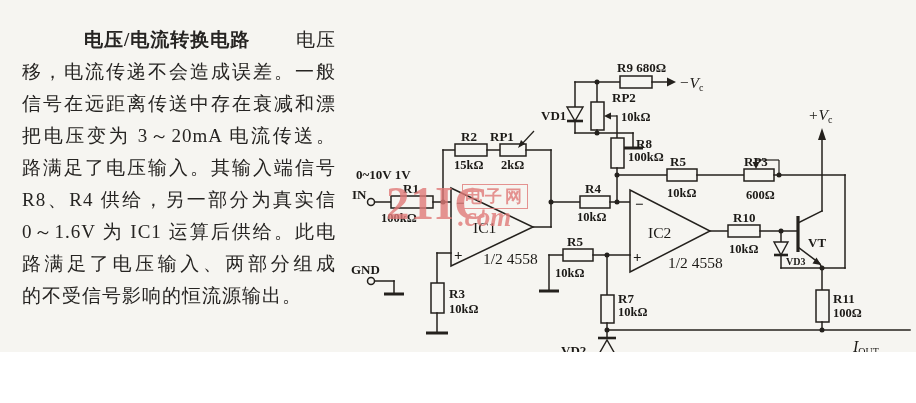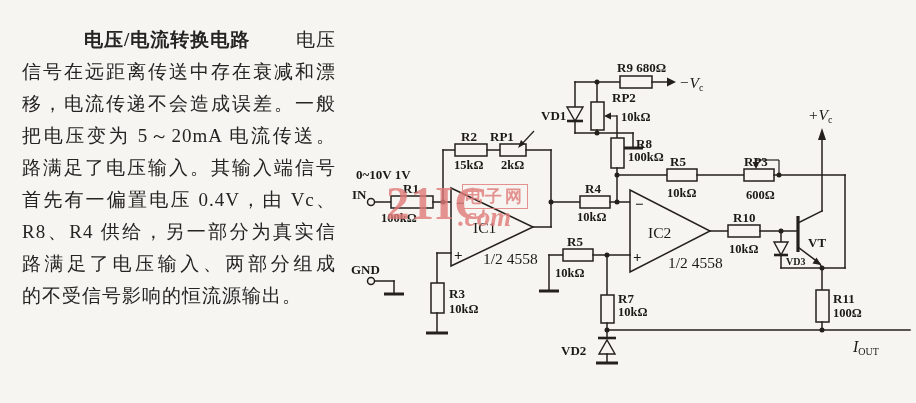--- a/index.html
+++ b/index.html
@@ -1,17 +1,17 @@
 <!DOCTYPE html>
 <html><head>
 <meta charset="utf-8">
 <style>
   html,body{margin:0;padding:0;}
   #page{
-    position:relative;width:916px;height:403px;overflow:hidden;
+    position:relative;width:916px;height:352px;overflow:hidden;
     background:#f6f5f1;
     font-family:"Liberation Serif", serif;
     color:#1c1a17;
     text-decoration:underline;
   }
   
   #article{
     position:absolute;left:22px;top:24px;width:314px;
     font-size:19px;line-height:32px;letter-spacing:1px;
     color:#262422;
@@ -58,26 +58,26 @@
 </head>
 <body>
 
 <div id="page">
 
   <div id="article">
     <div class="t-line" id="title-line">
       <span class="ttl">电压/电流转换电路</span>
         <span>电压</span>
     </div>
+    <div class="t-line">移，电流传递不会造成误差。一般</div>
     <div class="t-line">信号在远距离传送中存在衰减和漂</div>
-    <div class="t-line">移，电流传递不会造成误差。一般</div>
-    <div class="t-line">把电压变为 5～20mA 电流传送。</div>
+    <div class="t-line">把电压变为 3～20mA 电流传送。</div>
     <div class="t-line">路满足了电压输入。其输入端信号由</div>
-    <div class="t-line">首先有一偏置电压 0.4V，由 Vc、</div>
     <div class="t-line">R8、R4 供给，另一部分为真实信号</div>
+    <div class="t-line">0～1.6V 为 IC1 运算后供给。此电</div>
     <div class="t-line">路满足了电压输入、两部分组成</div>
     <div class="t-line last">的不受信号影响的恒流源输出。</div>
   </div>
 
   <svg width="916" height="403" viewBox="0 0 916 403">
 
     <g>
       <text class="lbl" x="356" y="179">0~10V 1V</text>
       <text class="lbl" x="352" y="199">IN</text>
       <circle class="rbody" cx="371" cy="202" r="3.5"></circle>

